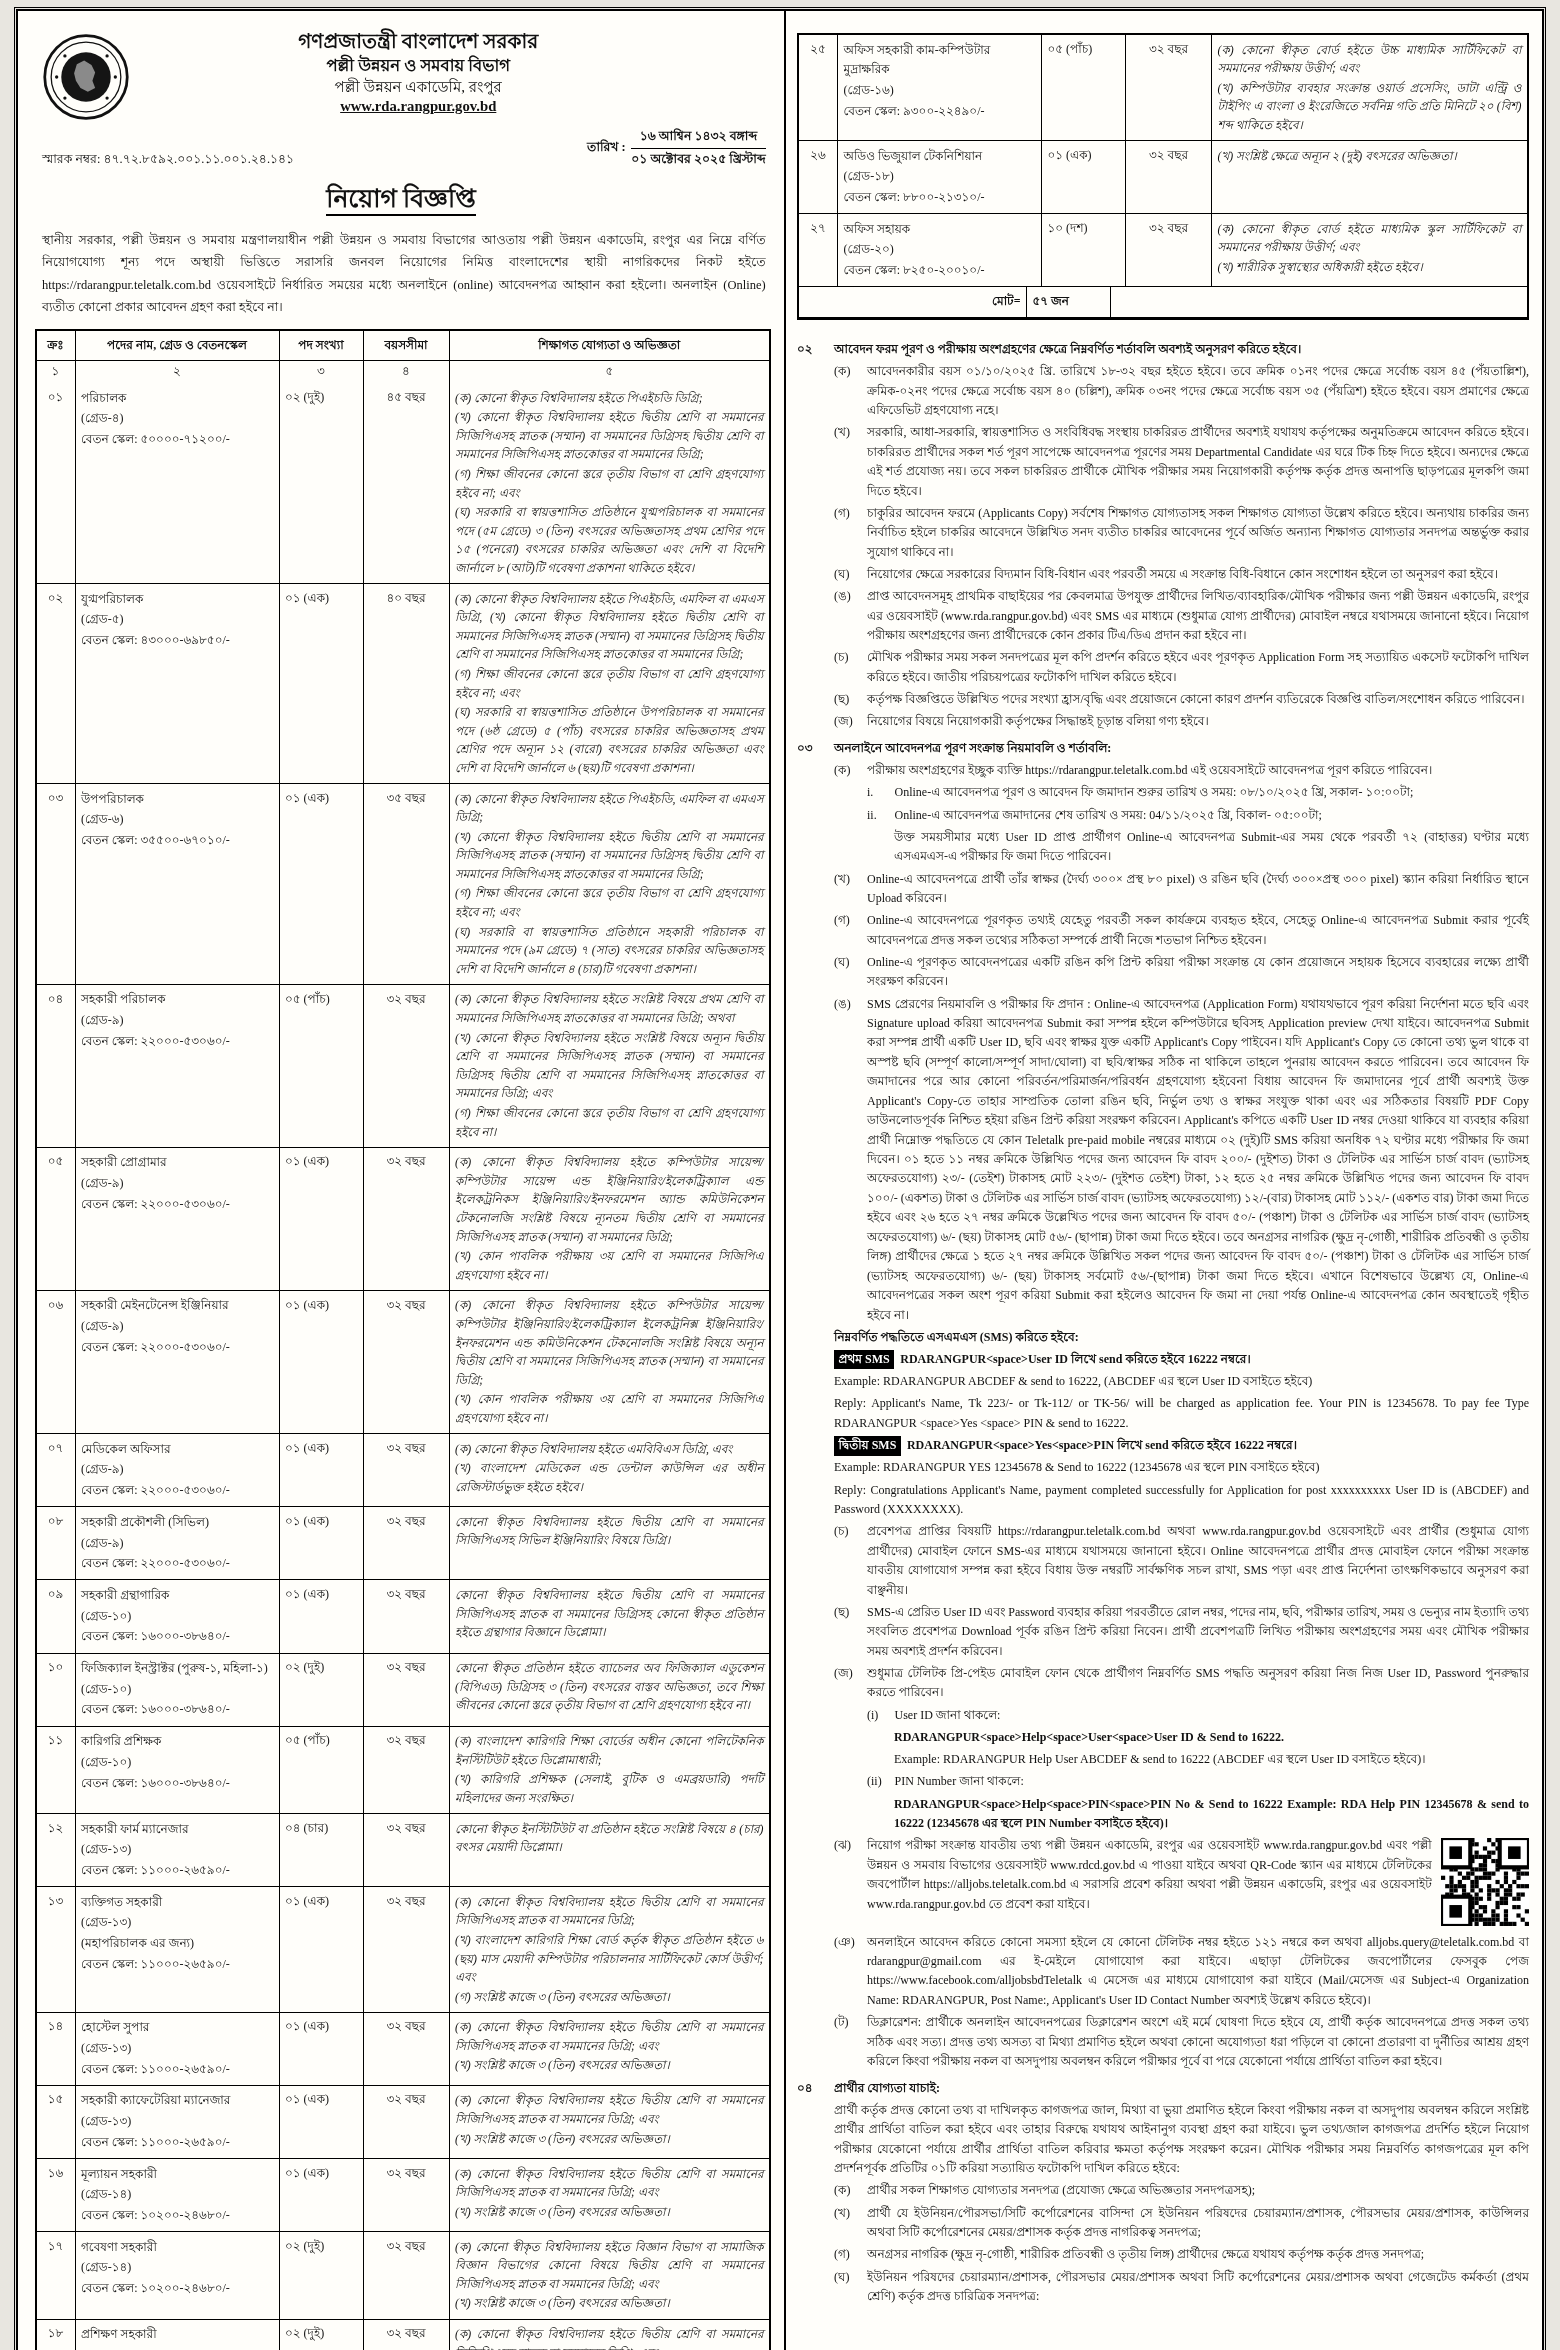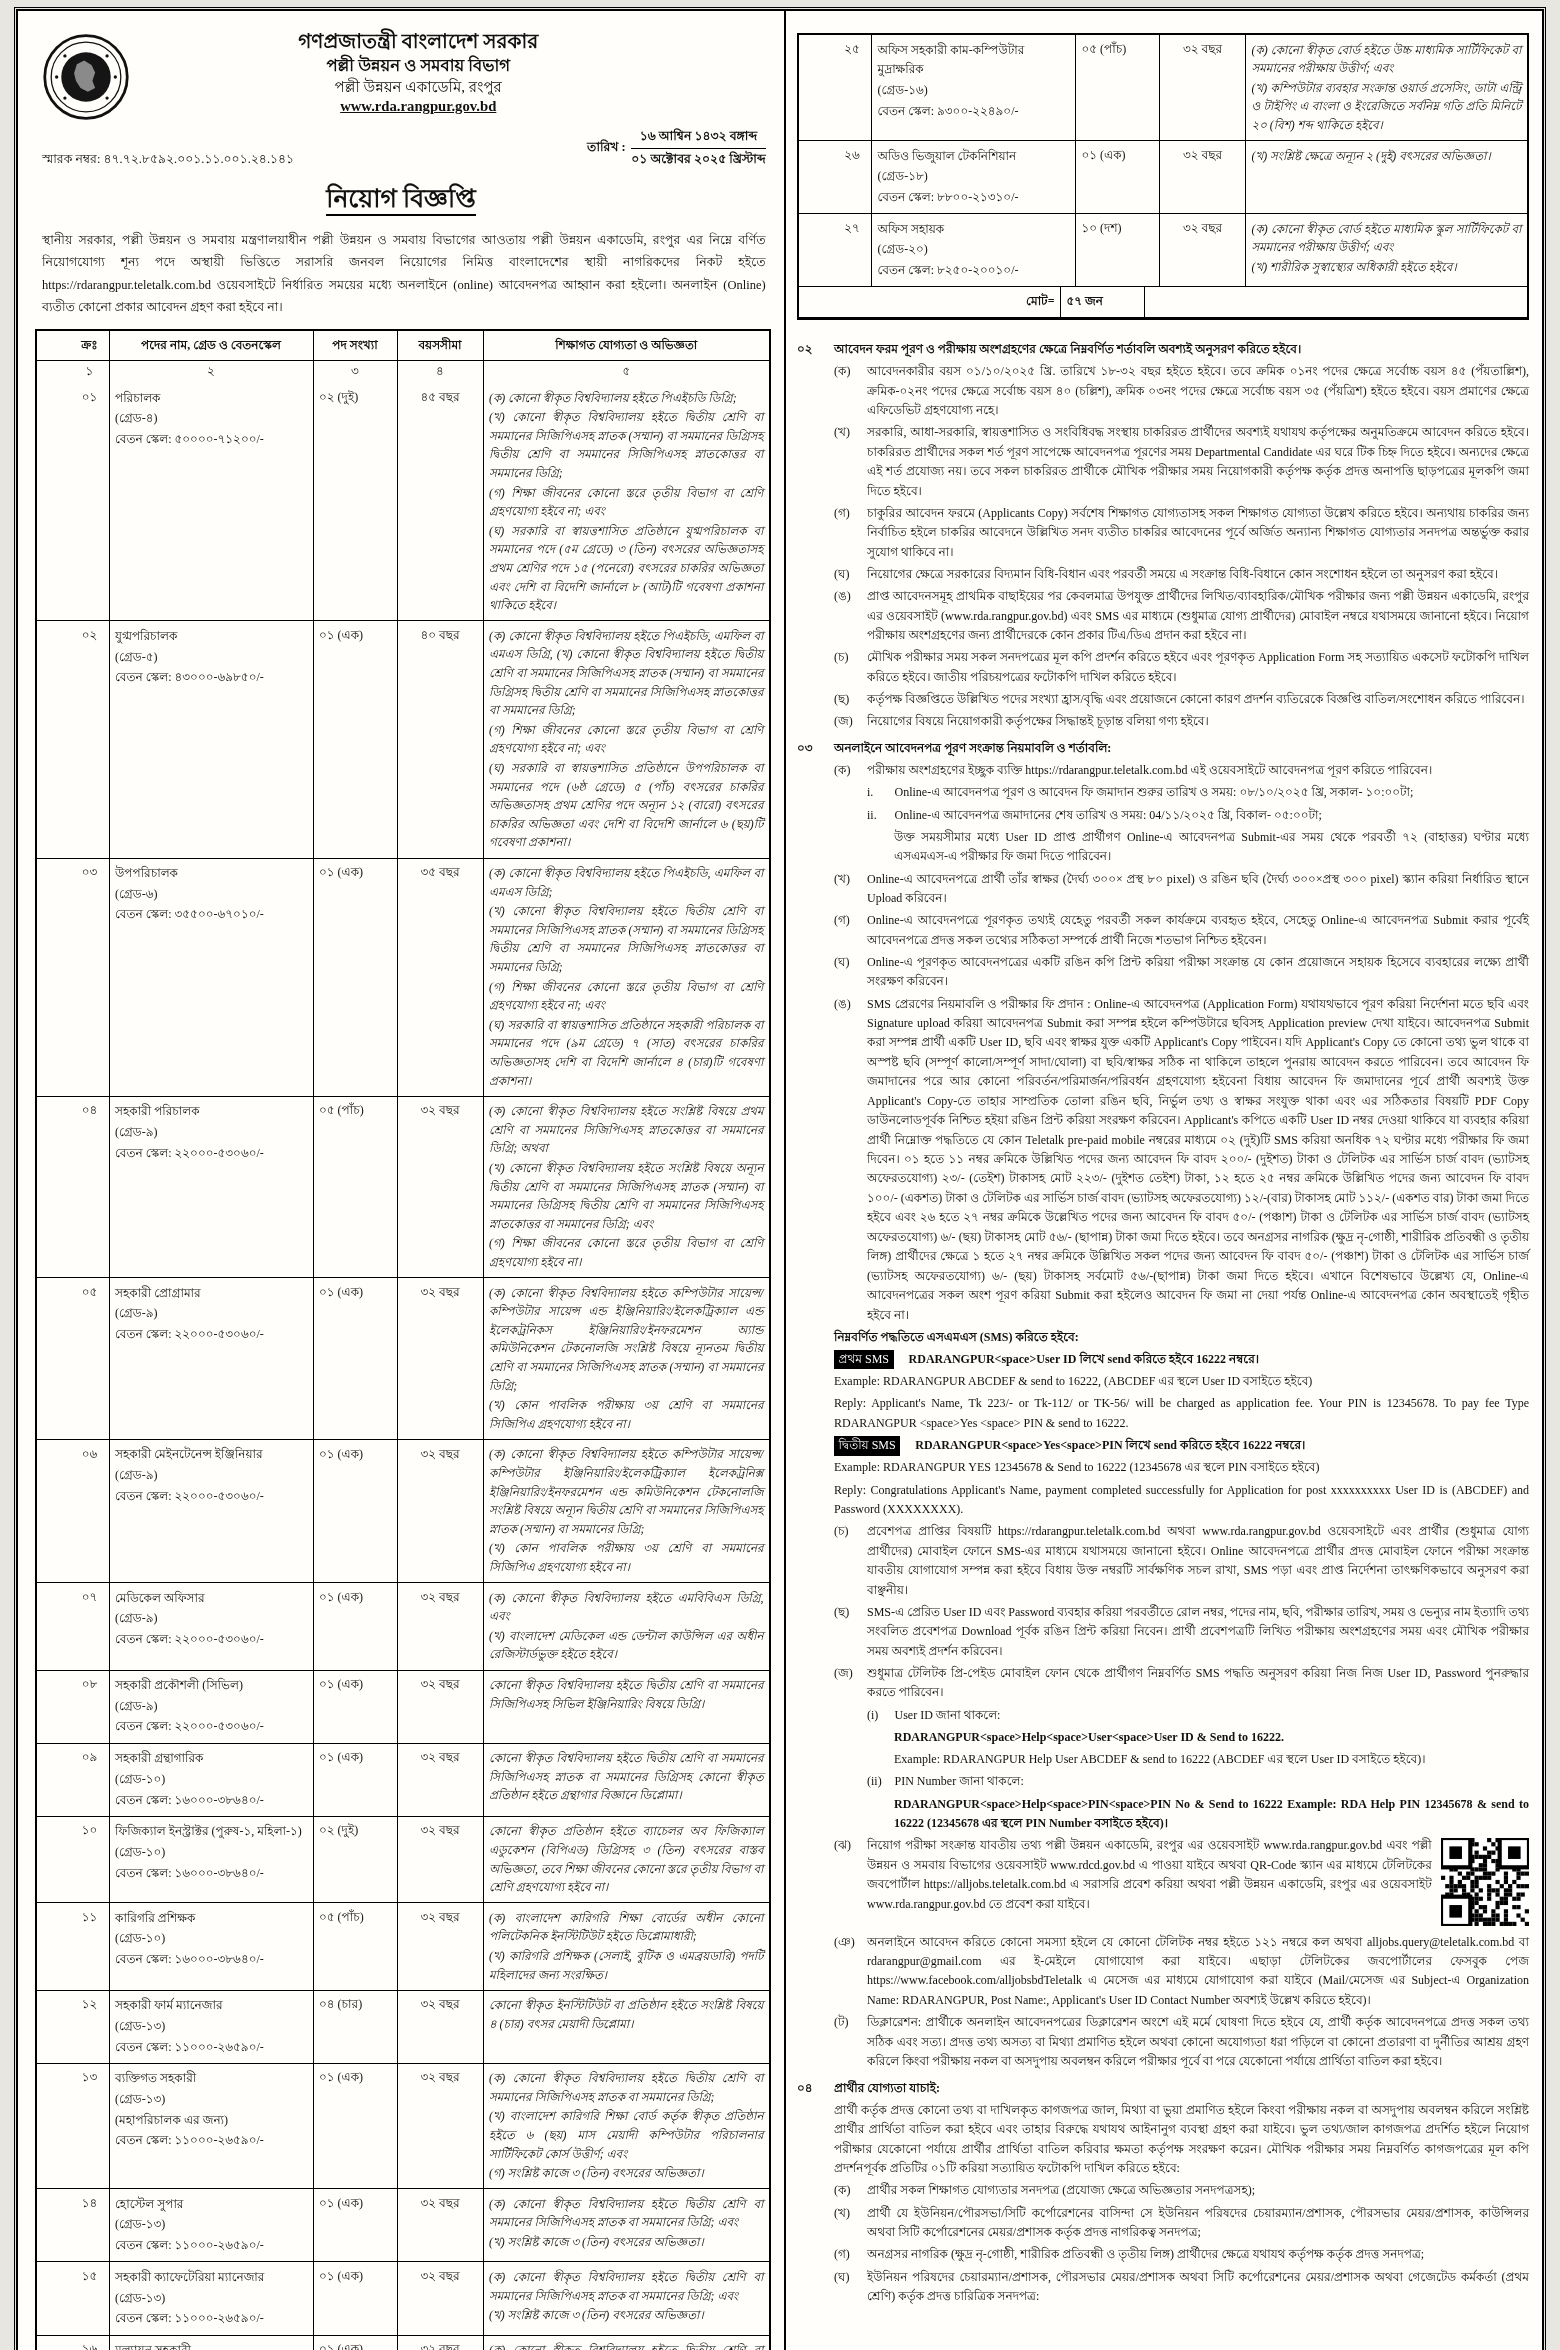--- a/index.html
+++ b/index.html
@@ -22,21 +22,21 @@
   .frac{display:inline-flex;flex-direction:column;text-align:center;}
   .frac .top{border-bottom:1.1px solid #000;padding:0 3.7px 0.9px 3.7px;}
   .frac .bot{padding-top:0.9px;}
   .title{text-align:center;font-size:25px;font-weight:bold;margin:9.2px 0 5.5px 0;}
   .title span{border-bottom:2.3px solid #000;padding-bottom:1.8px;}
   .intro{font-size:12.5px;line-height:1.78;text-align:justify;padding:1.8px 18.4px 7.3px 24px;}
 
   
   .jobtable{border:2.3px solid #000;border-bottom-width:3.2px;margin:3.7px 13px 9.2px 16.5px;font-size:12px;}
   .jobtable-r{margin:0 0 13px 0;}
-  .trow{display:flex;border-top:1.3px solid #000;align-items:stretch;padding-left:34px;}
+  .trow{display:flex;border-top:1.3px solid #000;align-items:stretch;}
   .trow:first-child{border-top:none;}
   .c{border-right:1.3px solid #000;padding:4.6px 5.5px;box-sizing:border-box;}
   .c:last-child{border-right:none;}
   .sl{width:39px;flex:none;text-align:center;}
   .post{width:204px;flex:none;line-height:1.65;}
   .cnt{width:84px;flex:none;text-align:left;}
   .age{width:86px;flex:none;text-align:center;}
   .quals{flex:1;line-height:1.58;font-size:11.8px;text-align:justify;}
   .thead .c{font-weight:bold;text-align:center;}
   .tnum .c{text-align:center;padding:0.9px 3.7px;}
@@ -52,21 +52,21 @@
   .sec-no{width:37px;flex:none;font-weight:bold;}
   .sec-head{flex:1;font-weight:bold;text-align:justify;}
   .item{display:flex;margin:2.8px 0 2.8px 37px;}
   .item .lbl{width:33px;flex:none;}
   .item .txt{flex:1;text-align:justify;}
   .item.sub{margin-left:70px;}
   .item.sub .lbl{width:27.5px;}
   .plain{margin:2.8px 0 2.8px 37px;text-align:justify;}
   .plain.sub2{margin-left:97px;}
   .plain.b,.bold{font-weight:bold;}
-  .sms-tag{background:#000;color:#fff;font-weight:normal;padding:0 4.6px;margin-right:15px;display:inline-block;}
+  .sms-tag{background:#000;color:#fff;font-weight:bold;padding:0 4.6px;margin-right:6px;display:inline-block;}
   .sms-cmd{font-weight:bold;}
   .qrfloat{float:right;width:88px;height:88px;margin:1.8px 0 3.7px 9.2px;}
   .qrfloat svg{width:88px;height:88px;}
   .clearfix::after{content:"";display:block;clear:both;}
 </style>
 </head>
 <body>
 
 <div class="sheet">
 

